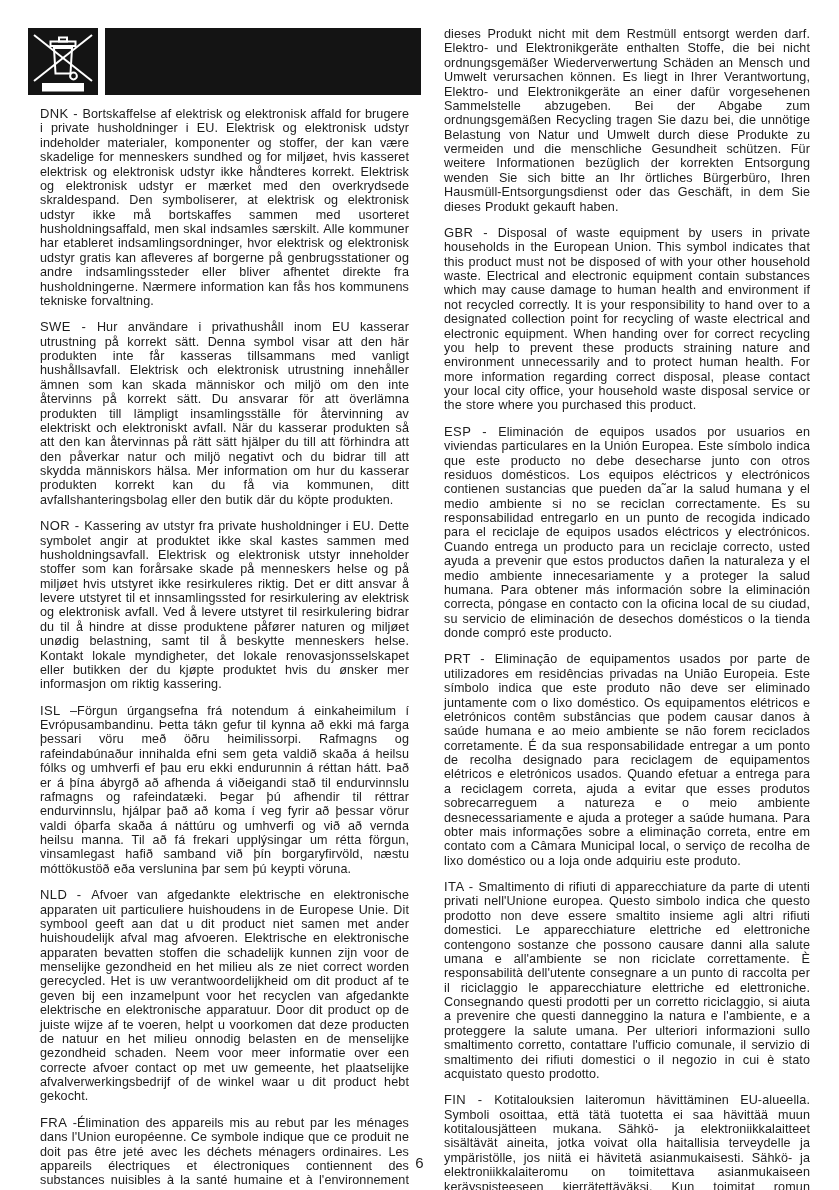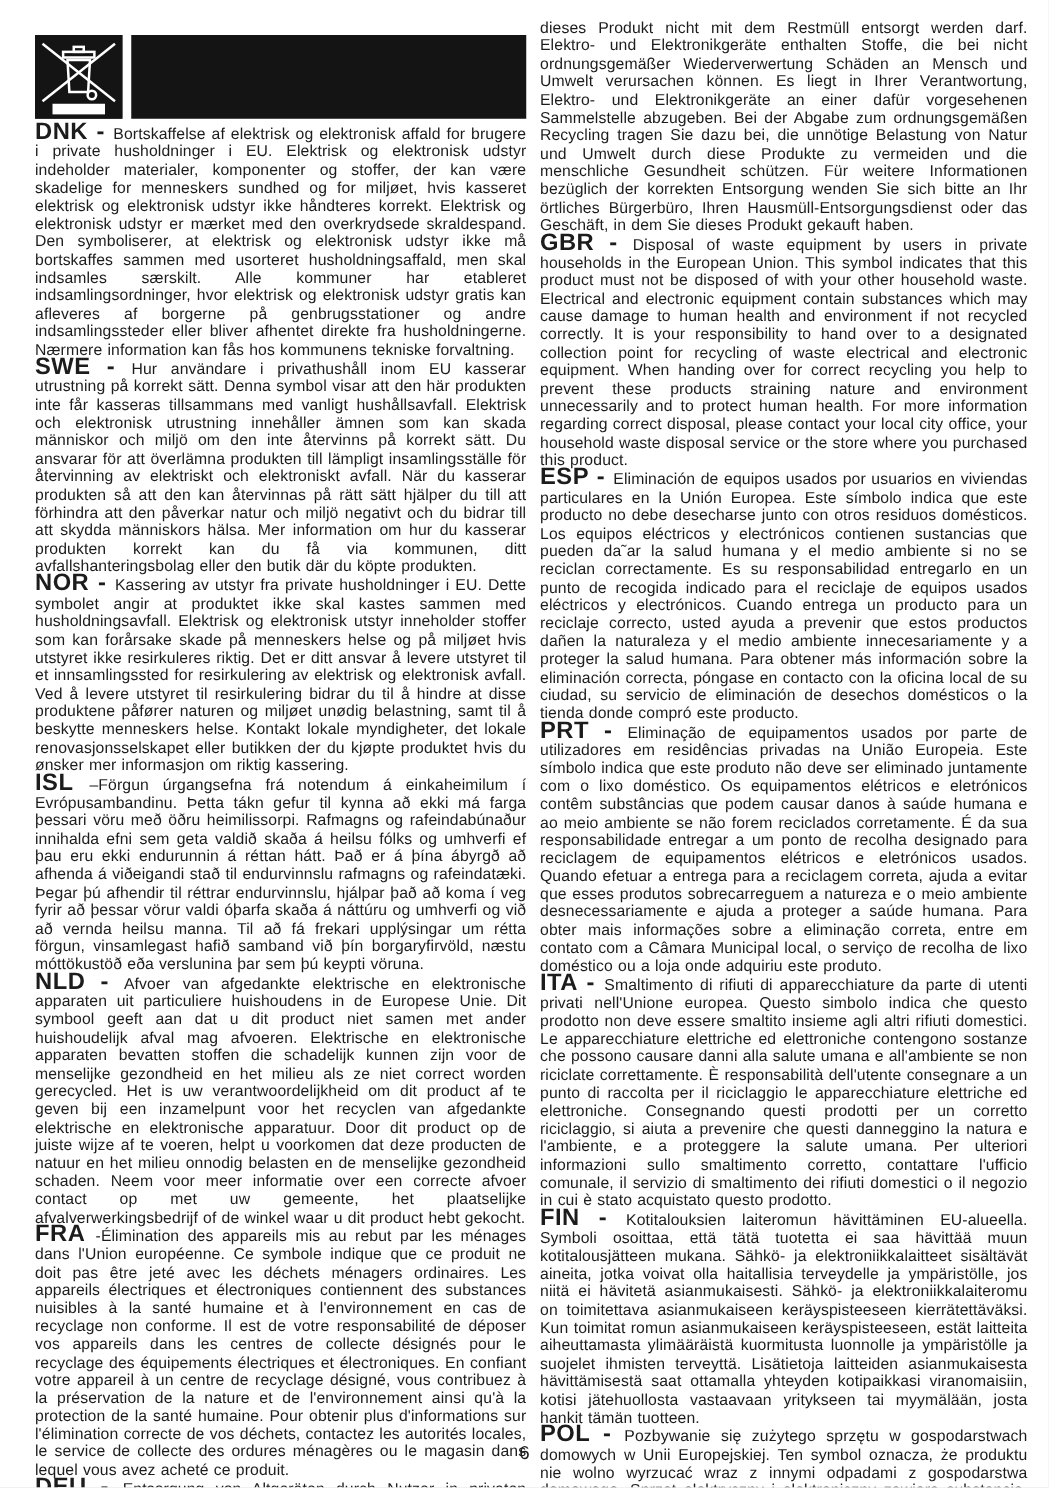--- a/index.html
+++ b/index.html
@@ -27,30 +27,30 @@
     background: #141414;
     flex: 0 0 auto;
   }
   .weee-box svg { display: block; width: 70px; height: 67px; }
   .black-bar {
     flex: 1 1 auto;
     height: 67px;
     background: #141414;
   }
   .paragraphs p.para {
-    margin: 0;
+    margin: 12px;
     font-size: 12.6px;
     line-height: 14.38px;
     text-align: justify;
     letter-spacing: 0.1px;
     word-spacing: 0.5px;
   }
   .paragraphs p.para b {
-    font-weight: bold;
-    font-size: 19px;
+    font-weight: normal;
+    font-size: 13px;
     letter-spacing: 0.4px;
   }
   .page-num {
     position: absolute;
     top: 1154px;
     left: 0;
     width: 839px;
     text-align: center;
     font-size: 15px;
     color: #1c1c1c;

